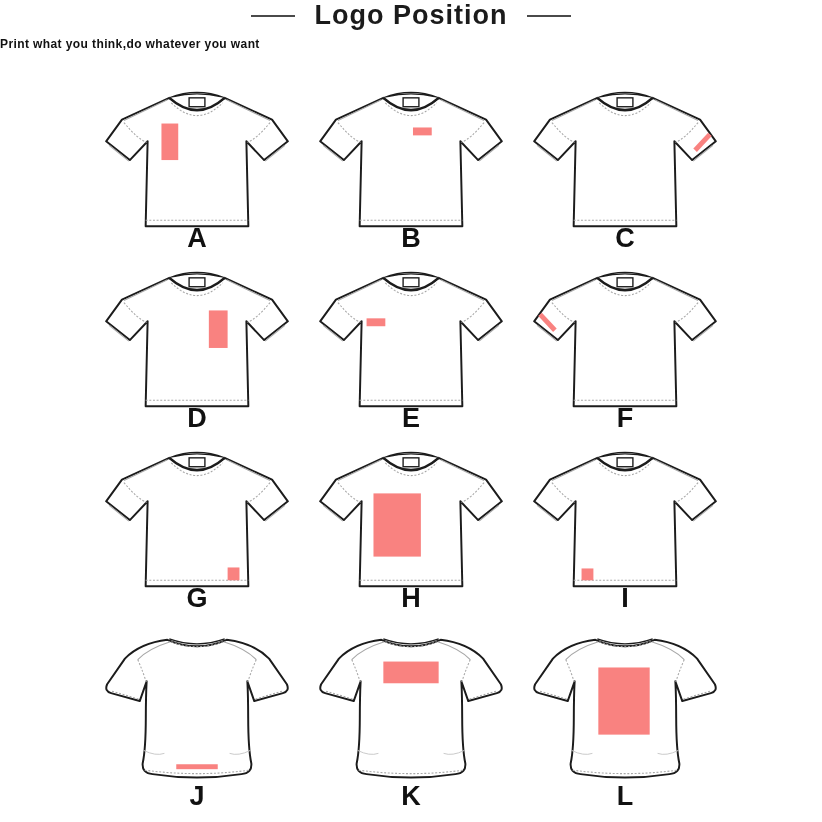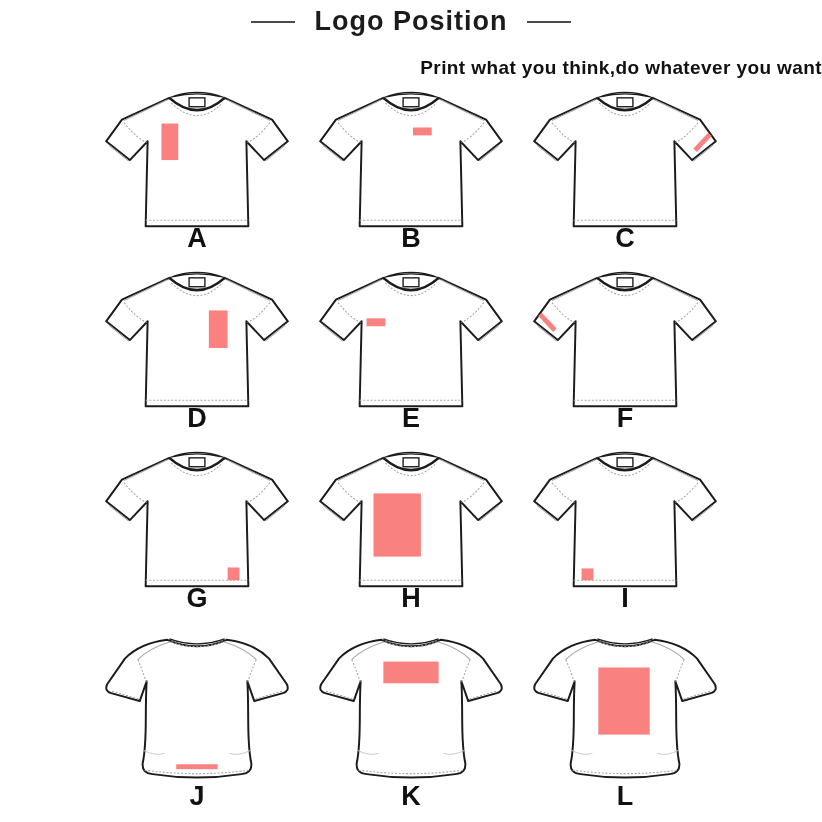--- a/index.html
+++ b/index.html
@@ -2,28 +2,28 @@
 <html style="--color-logo_accent: #F98280; --color-outline: #1C1C1C;"><head>
 <meta charset="utf-8">
 <style>
   html,body { margin:0; padding:0; background:#fff; }
   .page {
     position:relative; width:822px; height:822px; margin:0 auto;
     background:#fff; overflow:hidden;
     font-family:"Liberation Sans", sans-serif; color:#1b1b1b;
   }
   
-  .header { position:absolute; top:6px; left:0; width:100%; text-align:right; }
+  .header { position:absolute; top:0; left:0; width:100%; text-align:left; }
   .title-row { display:flex; align-items:center; justify-content:center; gap:20px; }
   .title-rule { width:44px; height:2px; background:#4a4a4a; }
   .page-title {
     margin:0; font-size:27px; font-weight:700; letter-spacing:1px; color:#1b1b1b;
   }
   .subtitle {
-    margin-top:20px; font-size:19px; font-weight:700; letter-spacing:0.4px; color:#111;
+    margin-top:6px; font-size:12px; font-weight:700; letter-spacing:0.4px; color:#111;
   }
   
   .grid { position:absolute; left:90px; top:86px; width:642px; }
   .row { display:flex; height:180px; }
   .row-back { height:auto; }
   .cell { width:214px; display:flex; flex-direction:column; align-items:center; }
   svg.shirt { width:198px; height:158px; display:block; }
   .cell-label {
     font-size:27px; font-weight:700; color:#111; margin-top:-20px; line-height:28px;
   }

